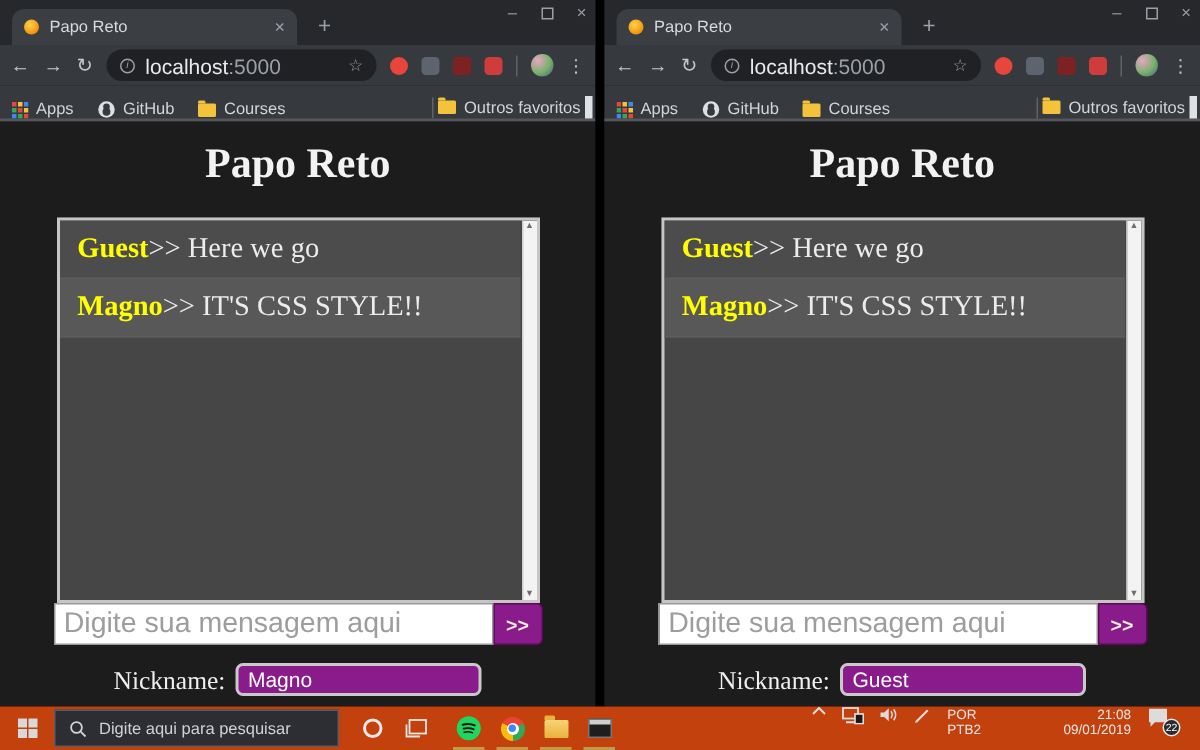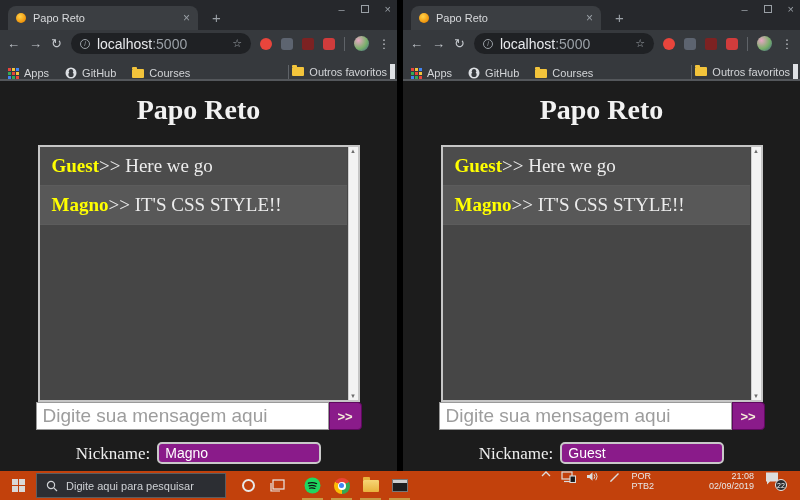--- a/index.html
+++ b/index.html
@@ -381,21 +381,21 @@
             <line x1="2" y1="10" x2="9.5" y2="2.5" stroke="#dcdcdc" stroke-width="1.4"></line>
             <polygon points="1,11 2.8,10.4 1.6,9.2" fill="#dcdcdc"></polygon>
           </svg>
       </span>
       <span class="lang">
         <div>POR</div>
         <div>PTB2</div>
       </span>
       <span class="clock">
         <div>21:08</div>
-        <div>02/09/2019</div>
+        <div>09/01/2019</div>
       </span>
       <span class="notif">
         <svg width="16" height="15" viewBox="0 0 16 15">
             <path d="M2 1.5 h12 v9 h-8 l-3 3 v-3 h-1 z" fill="#dcdcdc"></path>
           </svg>
         <span class="badge">22</span>
       </span>
     </div>
   </div>
 </div>

